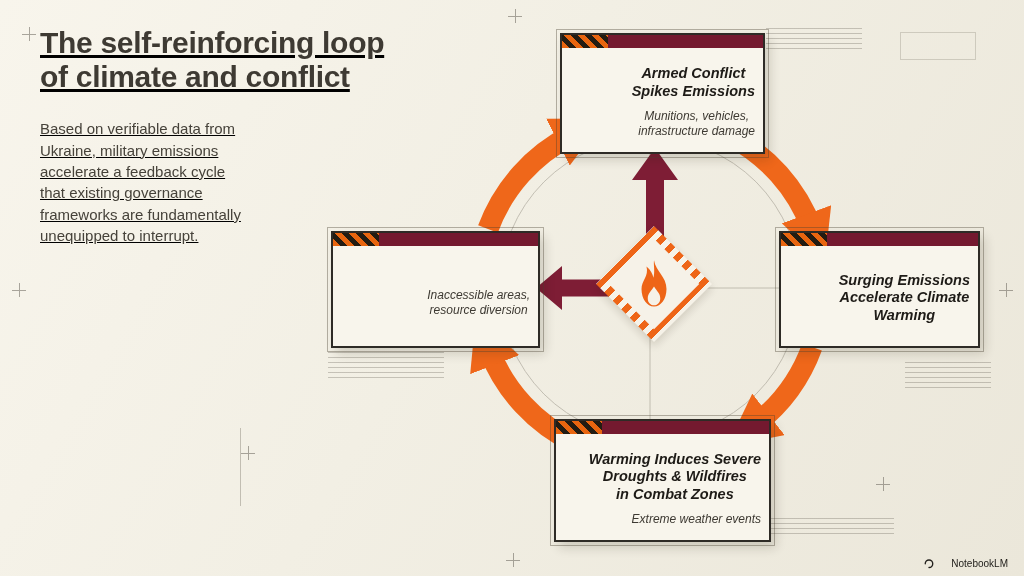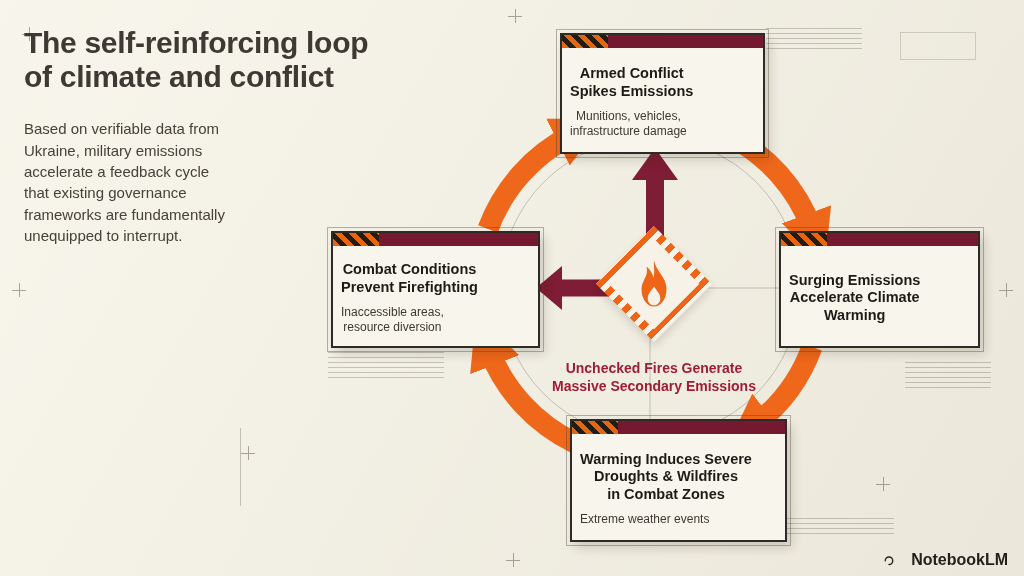--- a/index.html
+++ b/index.html
@@ -2,21 +2,21 @@
 <html><head>
 <meta charset="utf-8">
 <style>
   html,body{margin:0;padding:0;background:#e9e6db;}
   .stage{
     position:relative;width:1024px;height:576px;overflow:hidden;
     font-family:"Liberation Sans",sans-serif;
     background:linear-gradient(120deg,#f8f5ec 0%,#f2efe4 45%,#ebe7da 100%);
   }
   
-  .headline{position:absolute;left:24px;top:26px;width:450px;}
+  .headline{position:absolute;left:40px;top:26px;width:450px;text-decoration:underline;}
   .title{
     font-size:30px;font-weight:700;color:#3e3a33;line-height:1.14;
     letter-spacing:-0.3px;white-space:pre-line;
   }
   .desc{
     margin-top:24px;font-size:15px;color:#46423a;line-height:1.42;
     white-space:pre-line;
   }
   
   .layer{position:absolute;left:0;top:0;pointer-events:none;}
@@ -26,22 +26,22 @@
     box-shadow:5px 6px 10px rgba(40,30,10,.16);
     outline:1px solid rgba(70,62,48,.38);outline-offset:3px;
     display:flex;flex-direction:column;
   }
   .node-header{position:relative;height:13px;background:#74192f;flex:0 0 auto;}
   .node-header .stripes{
     position:absolute;left:0;top:0;bottom:0;width:46px;
     background:repeating-linear-gradient(45deg,#e8650f 0 5px,#231c12 5px 10px);
   }
   .node-body{
-    flex:1;display:flex;flex-direction:column;align-items:flex-start;justify-content:center;
-    text-align:center;padding:8px 8px 4px;
+    flex:1;display:flex;flex-direction:column;align-items:flex-end;justify-content:center;
+    text-align:center;padding:8px 8px 4px;font-style:italic;
   }
   .node-title{
     font-size:14.5px;font-weight:700;color:#1e1b17;line-height:1.2;white-space:pre-line;
   }
   .node-sub{
     margin-top:9px;font-size:12px;color:#3d3932;line-height:1.22;white-space:pre-line;
   }
   
   .diamond{
     position:absolute;left:613px;top:243px;width:82px;height:82px;
@@ -67,21 +67,21 @@
   }
   .micro{
     position:absolute;opacity:.35;
     background:repeating-linear-gradient(180deg,rgba(80,74,64,.8) 0 1px,transparent 1px 5px);
   }
   .stamp{border:1px solid rgba(70,62,48,.55);background:none;}
   .vrule{position:absolute;width:1px;background:rgba(70,62,48,.4);opacity:.7;}
   
   .brand{
     position:absolute;right:16px;bottom:7px;display:flex;align-items:center;gap:16px;
-    font-size:16px;font-weight:700;color:#23211d;
+    font-size:10px;font-weight:400;color:#23211d;
   }
 </style>
 </head>
 <body>
 
 <div class="stage">
 
   <div class="plus" style="left:22px;top:27px"></div>
   <div class="plus" style="left:508px;top:9px"></div>
   <div class="plus" style="left:12px;top:283px"></div>
@@ -147,55 +147,51 @@
     <div class="node-header">
         <span class="stripes"></span>
       </div>
     <div class="node-body">
       <div class="node-title">Surging Emissions
 Accelerate Climate
 Warming</div>
     </div>
   </div>
 
-  <div class="node" style="left:570px;top:419px;width:213px;min-height:119px">
+  <div class="node" style="left:554px;top:419px;width:213px;min-height:119px">
     <div class="node-header">
         <span class="stripes"></span>
       </div>
     <div class="node-body">
       <div class="node-title">Warming Induces Severe
 Droughts &amp; Wildfires
 in Combat Zones</div>
       <div class="node-sub">Extreme weather events</div>
     </div>
   </div>
 
   <div class="node" style="left:331px;top:231px;width:205px;min-height:113px">
     <div class="node-header">
         <span class="stripes"></span>
       </div>
     <div class="node-body">
-      <div class="node-title">Combat Conditions
-Prevent Firefighting</div>
       <div class="node-sub">Inaccessible areas,
 resource diversion</div>
     </div>
   </div>
 
   <div class="diamond">
     <div class="diamond-core">
       <svg class="flame" viewBox="0 0 64 80">
         <path fill="#ee6517" d="M32 2 C35 20 52 28 52 48 C52 64 43 76 32 76 C21 76 12 64 12 48 C12 34 24 28 20 12 C27 18 30 24 31 30 C34 20 31 10 32 2 Z"></path>
         <path fill="#f6f2e8" d="M32 44 C37 52 42 55 42 63 C42 70 37 74 32 74 C27 74 22 70 22 63 C22 55 28 51 32 44 Z"></path>
       </svg>
     </div>
   </div>
 
-  <div class="center-caption">Unchecked Fires Generate
-Massive Secondary Emissions</div>
 
   <div class="brand">
     <svg width="12" height="12" viewBox="0 0 16 16">
       <path d="M3 9 a5 5 0 1 1 5 5" stroke="#23211d" stroke-width="1.8" fill="none" stroke-linecap="round"></path>
     </svg>
     <span>NotebookLM</span>
   </div>
 
 </div>
 

